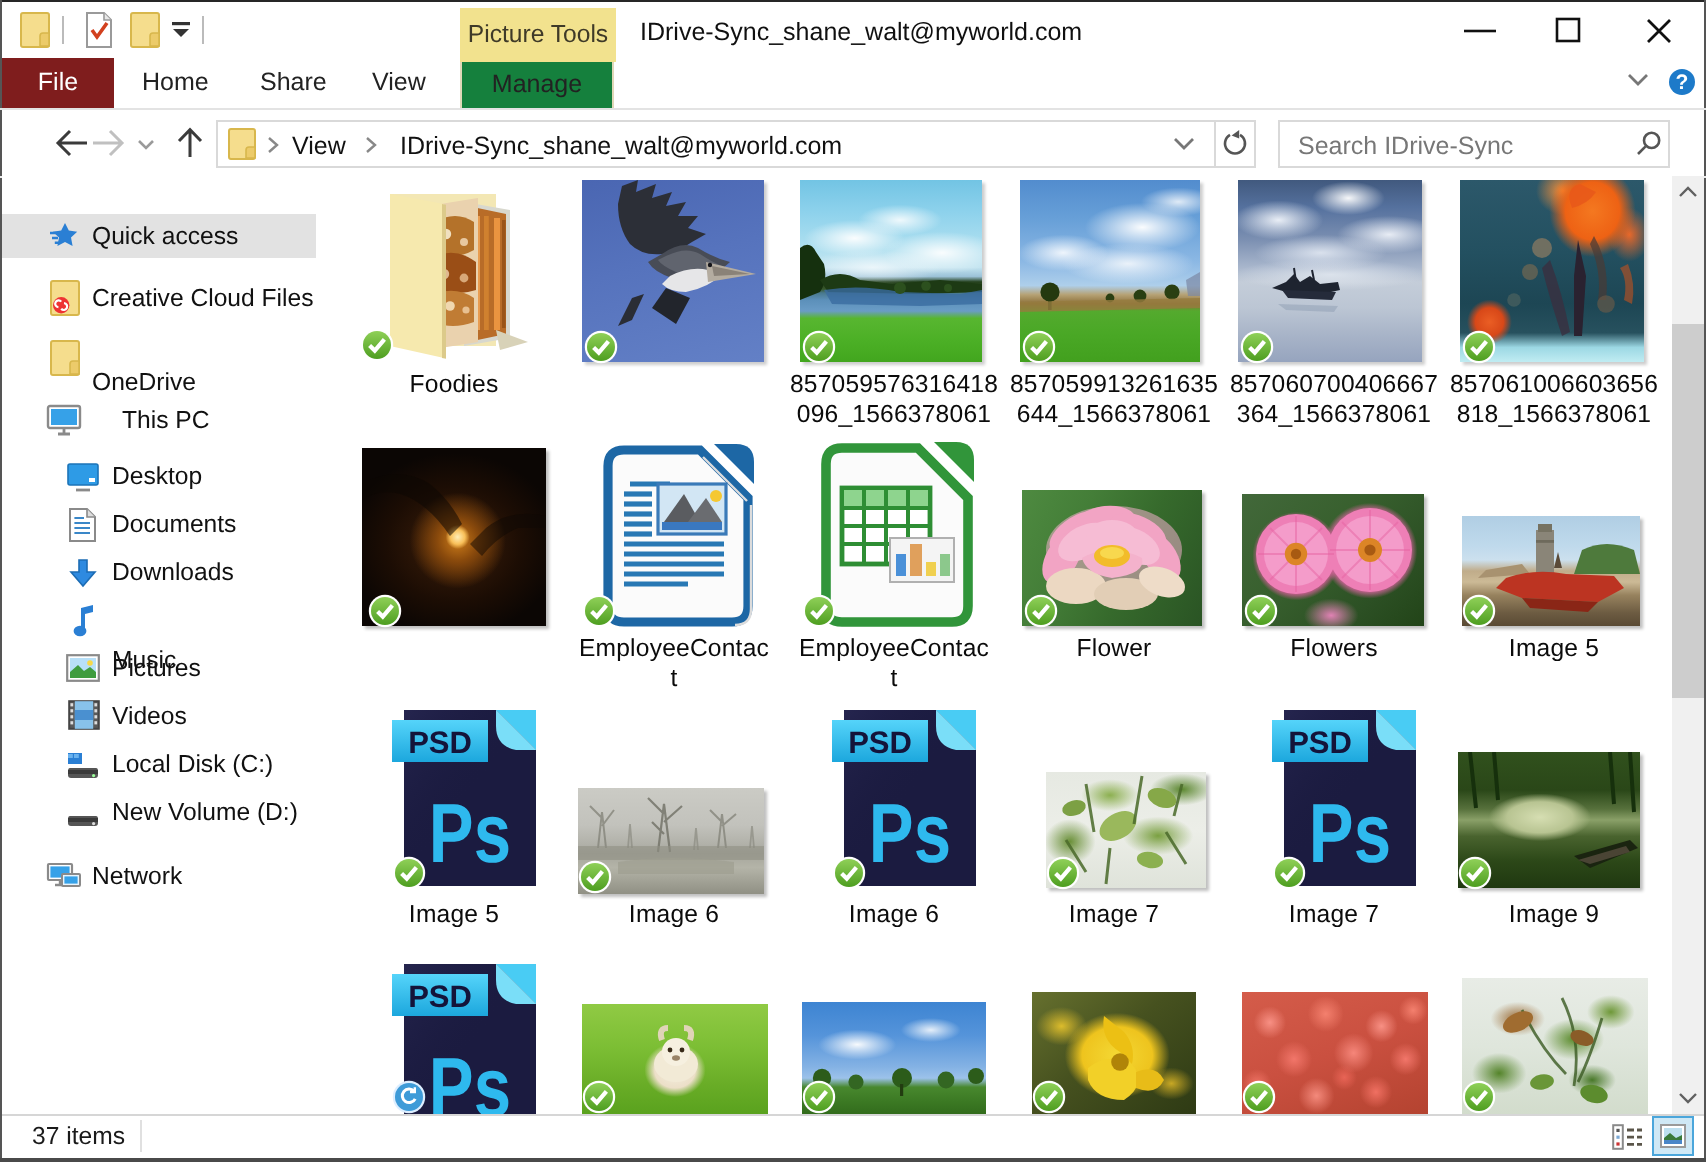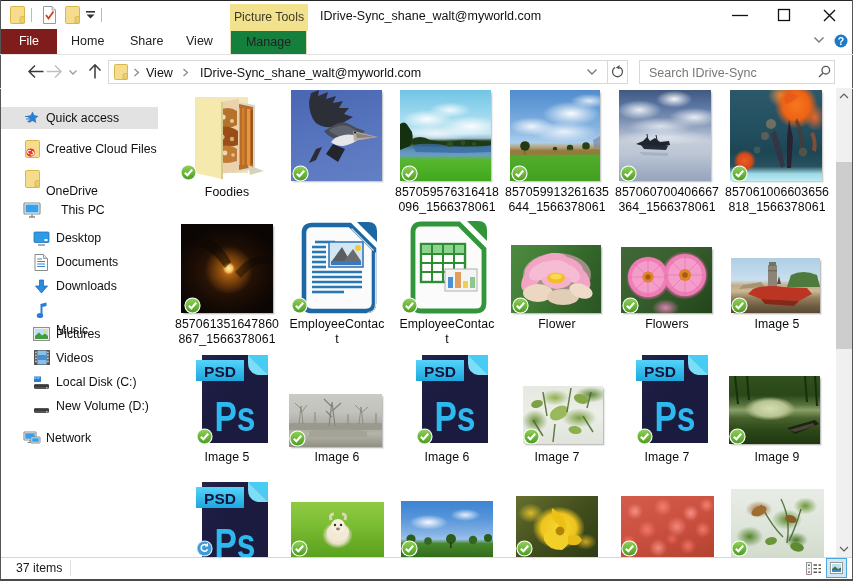--- a/index.html
+++ b/index.html
@@ -383,21 +383,20 @@
           <rect x="38" y="4" width="7" height="4" fill="#767262"></rect>
           <rect x="37" y="12" width="9" height="1.4" fill="#6e6a5c"></rect>
         <path d="M60 17 Q72 11 86 17 L89 29 L56 29 Z" fill="#4e7a3c"></path>
         <path d="M12 27 L30 24 L34 29 L8 31 Z" fill="#a89270"></path>
         <path d="M22 31 Q36 26 52 29 L76 30 L81 36 L68 43 L30 41 L17 36 Z" fill="#bc3422"></path>
         <path d="M30 41 L68 43 L63 48 L34 46 Z" fill="#8a2616"></path>
         <path d="M46 26 L48 18 L50 26 Z" fill="#5a4a38"></path>
       </svg>
     </div>
 
-    <div class="lbl" style="left:14px;top:229px;">857061351647860<br>867_1566378061</div>
     <div class="lbl" style="left:124px;top:229px;">EmployeeContac<br>t</div>
     <div class="lbl" style="left:234px;top:229px;">EmployeeContac<br>t</div>
     <div class="lbl" style="left:344px;top:229px;">Flower</div>
     <div class="lbl" style="left:454px;top:229px;">Flowers</div>
     <div class="lbl" style="left:564px;top:229px;">Image 5</div>
 
     <svg class="thumb psd" style="left:38px;top:267px;" width="78" height="88" viewBox="0 0 78 88">
       <path d="M6 0 L52 0 L72 20 L72 88 L6 88 Z" fill="#1b1b40"></path>
       <path d="M6 0 L52 0 L72 20 L72 88 L6 88 Z" fill="url(#psdsh)"></path>
       <path d="M52 0 L72 0 L72 20 Z" fill="#49ccf4"></path>

